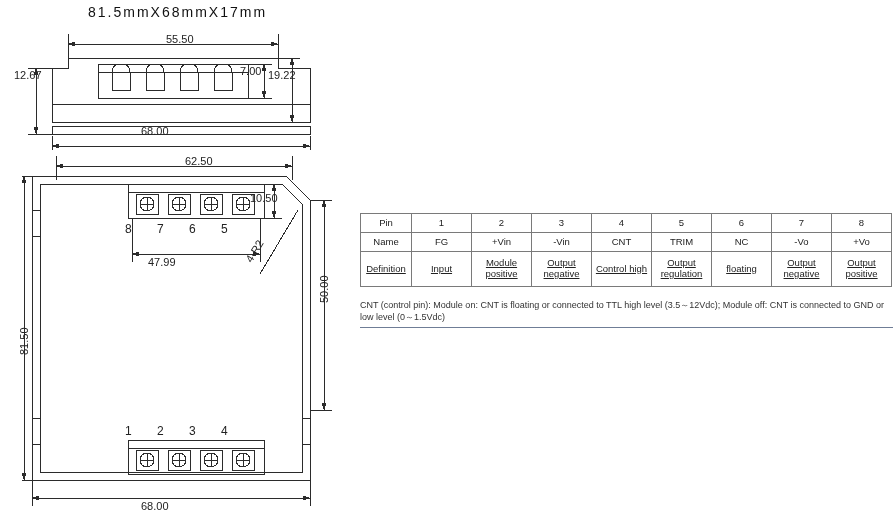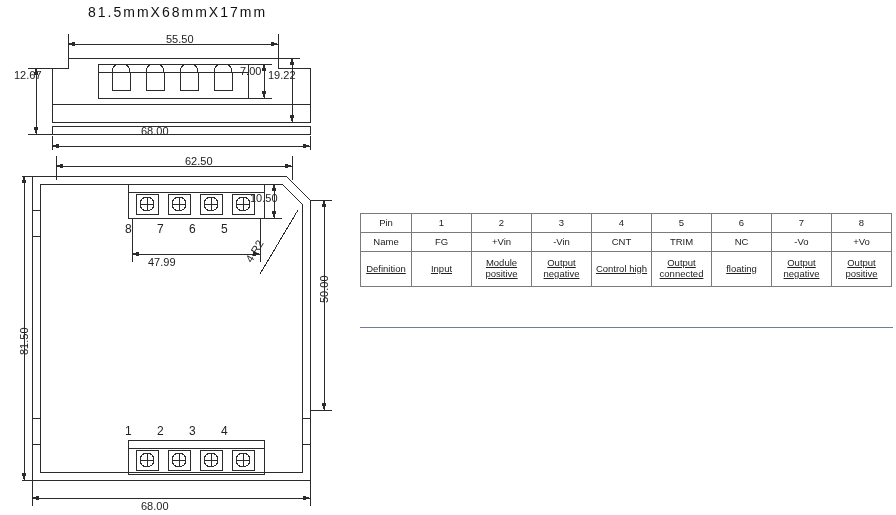--- a/index.html
+++ b/index.html
@@ -256,23 +256,24 @@
         <td class="c">NC</td>
         <td class="c">-Vo</td>
         <td class="c">+Vo</td>
       </tr>
       <tr class="row-def">
         <td class="c0">Definition</td>
         <td class="c">Input</td>
         <td class="c">Module positive</td>
         <td class="c">Output negative</td>
         <td class="c">Control high</td>
-        <td class="c">Output connected</td>
+        <td class="c">Output regulation</td>
         <td class="c">floating</td>
         <td class="c">Output negative</td>
         <td class="c">Output positive</td>
       </tr>
     </tbody>
   </table>
 
+  <div class="note">CNT (control pin): Module on: CNT is floating or connected to TTL high level (3.5～12Vdc); Module off: CNT is connected to GND or low level (0～1.5Vdc)</div>
   <div class="note-rule"></div>
 
 </div>
 
 </body></html>

